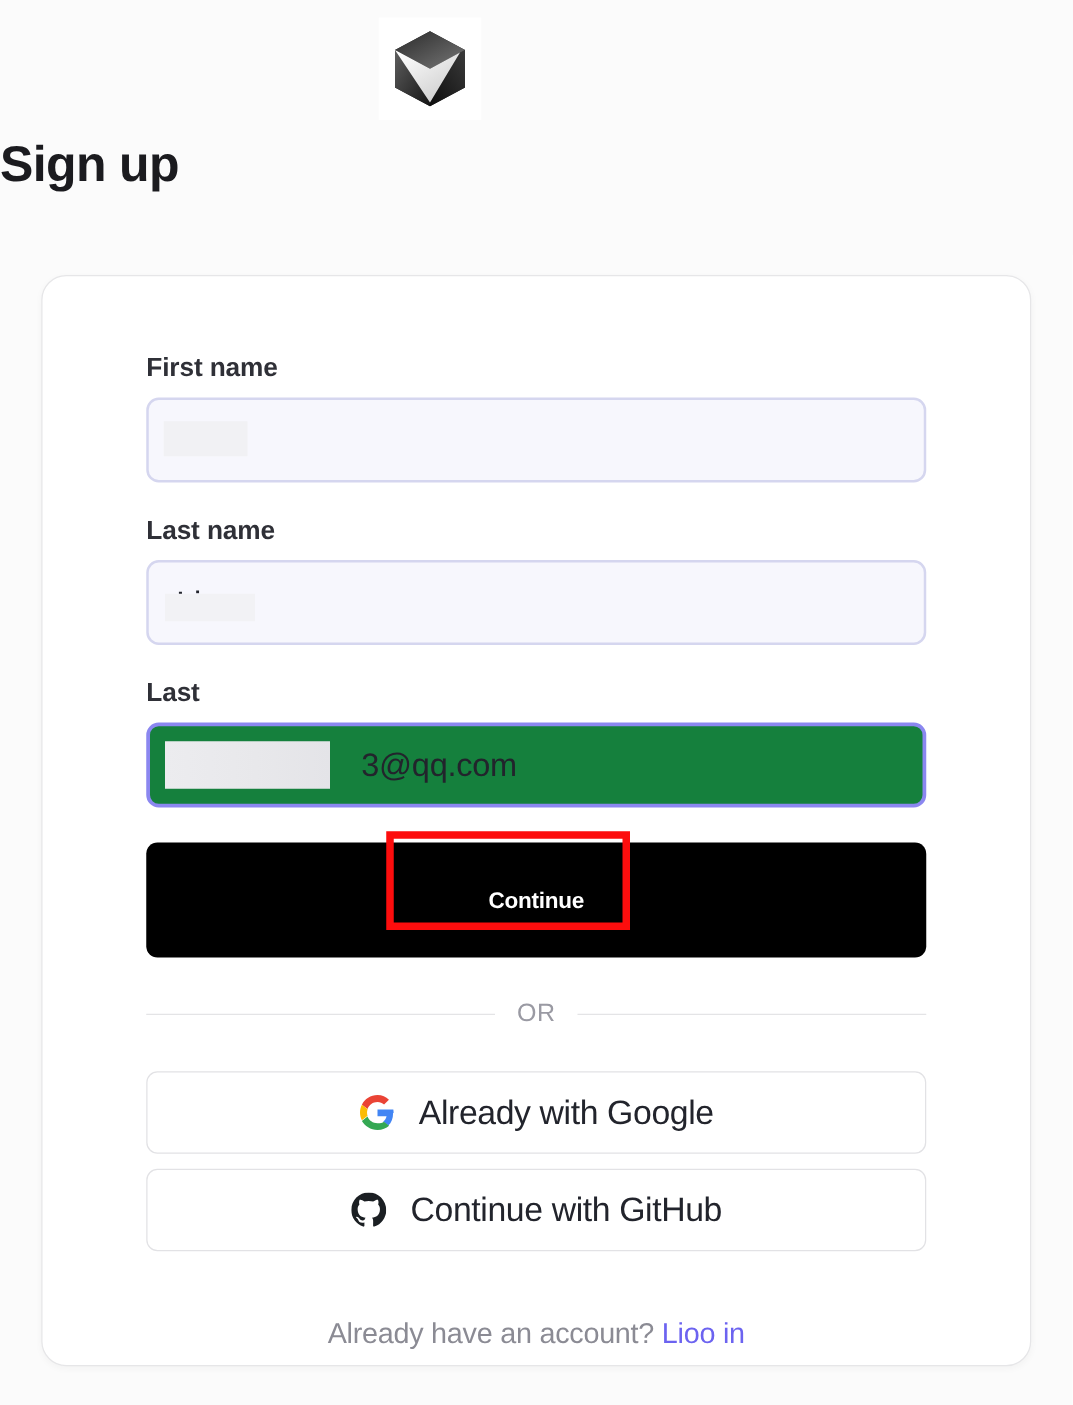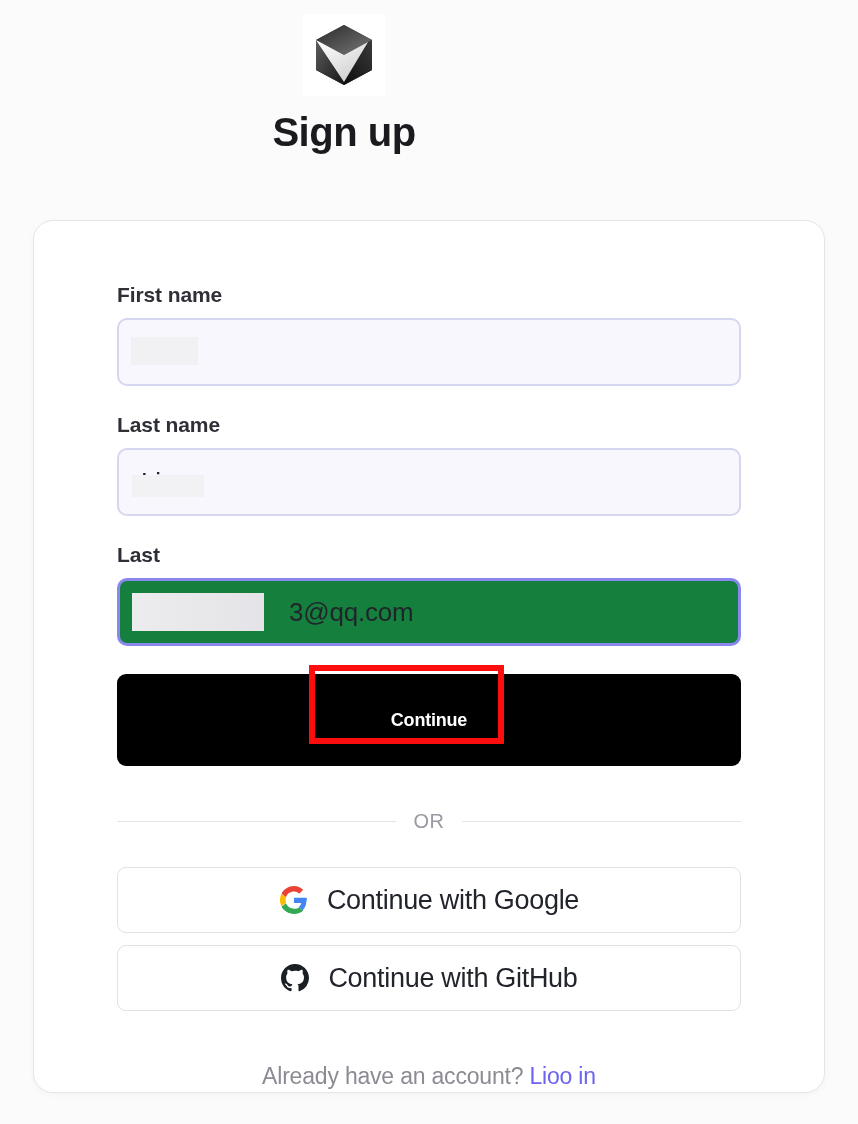--- a/index.html
+++ b/index.html
@@ -21,21 +21,20 @@
     height: 1124px;
     box-sizing: border-box;
   }
 
   
   .header {
     position: absolute;
     top: 0;
     left: 0;
     width: 688px;
-    text-align: center;
   }
 
   .logo-wrap {
     margin: 14px auto 0;
     width: 82px;
     height: 82px;
     background: #ffffff;
     display: flex;
     align-items: center;
     justify-content: center;
@@ -181,21 +180,21 @@
     height: 79px;
     box-sizing: border-box;
     border: 6px solid #fd0d0d;
     pointer-events: none;
   }
 
   
   .divider {
     display: flex;
     align-items: center;
-    margin-top: 44px;
+    margin-top: 34px;
     gap: 18px;
   }
   .divider-line {
     flex: 1;
     height: 1px;
     background: #e4e4e6;
   }
   .divider-text {
     font-size: 20px;
     color: #9a9aa3;
@@ -334,21 +333,21 @@
 
       <button class="social-btn social-first">
         <span class="social-icon">
           <svg width="28" height="28" viewBox="0 0 48 48" aria-hidden="true">
             <path fill="#EA4335" d="M24 9.5c3.5 0 6.6 1.2 9 3.6l6.7-6.7C35.6 2.6 30.2 0 24 0 14.6 0 6.5 5.4 2.6 13.2l7.8 6.1C12.3 13.3 17.7 9.5 24 9.5z"></path>
             <path fill="#4285F4" d="M46.1 24.6c0-1.6-.15-3.2-.43-4.6H24v9.1h12.4c-.54 2.9-2.15 5.4-4.6 7.1l7.1 5.5c4.15-3.8 6.5-9.5 6.5-17.1z"></path>
             <path fill="#FBBC05" d="M10.4 28.6c-.5-1.45-.77-3-.77-4.6s.27-3.15.77-4.6l-7.8-6.1C.93 16.5 0 20.1 0 24s.93 7.5 2.6 10.7l7.8-6.1z"></path>
             <path fill="#34A853" d="M24 48c6.5 0 11.95-2.15 15.9-5.8l-7.1-5.5c-2 1.35-4.6 2.15-8.8 2.15-6.3 0-11.7-3.8-13.6-9.25l-7.8 6.1C6.5 42.6 14.6 48 24 48z"></path>
           </svg>
         </span>
-        <span class="social-label">Continue with Google</span>
+        <span class="social-label">Already with Google</span>
       </button>
 
       <button class="social-btn">
         <span class="social-icon">
           <svg width="28" height="28" viewBox="0 0 16 16" aria-hidden="true">
             <path fill="#1b1f23" fill-rule="evenodd" d="M8 0C3.58 0 0 3.58 0 8c0 3.54 2.29 6.53 5.47 7.59.4.07.55-.17.55-.38 0-.19-.01-.82-.01-1.49-2.01.37-2.53-.49-2.69-.94-.09-.23-.48-.94-.82-1.13-.28-.15-.68-.52-.01-.53.63-.01 1.08.58 1.23.82.72 1.21 1.87.87 2.33.66.07-.52.28-.87.51-1.07-1.78-.2-3.64-.89-3.64-3.95 0-.87.31-1.59.82-2.15-.08-.2-.36-1.02.08-2.12 0 0 .67-.21 2.2.82a7.4 7.4 0 012-.27c.68 0 1.36.09 2 .27 1.53-1.04 2.2-.82 2.2-.82.44 1.1.16 1.92.08 2.12.51.56.82 1.27.82 2.15 0 3.07-1.87 3.75-3.65 3.95.29.25.54.73.54 1.48 0 1.07-.01 1.93-.01 2.2 0 .21.15.46.55.38A8.01 8.01 0 0016 8c0-4.42-3.58-8-8-8z"></path>
           </svg>
         </span>
         <span class="social-label">Continue with GitHub</span>
       </button>

